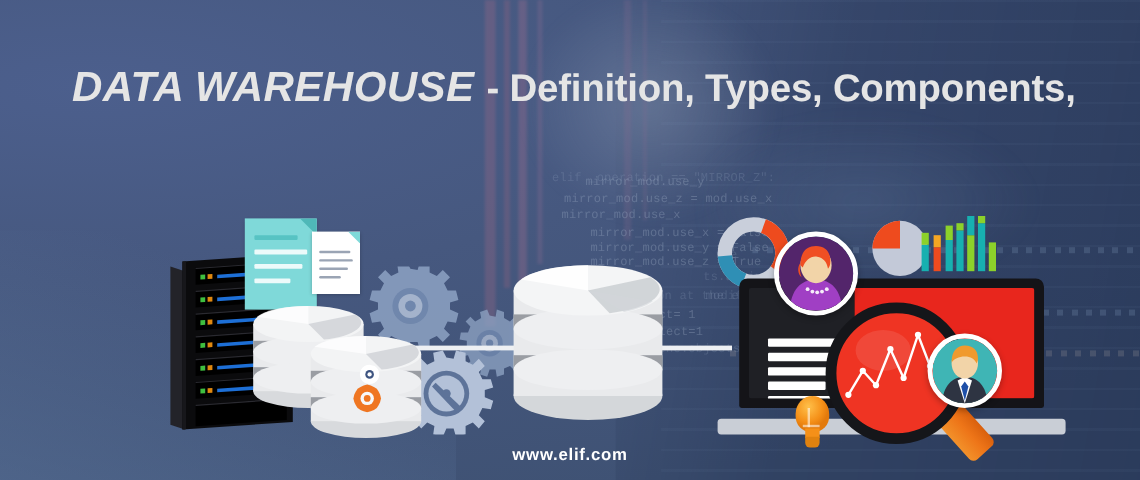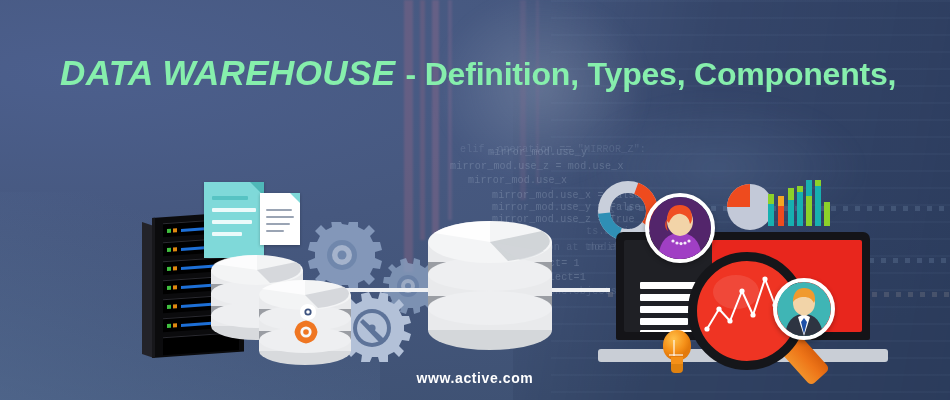--- a/index.html
+++ b/index.html
@@ -40,21 +40,21 @@
       rgba(165,195,225,.55) 0 5px, rgba(165,195,225,0) 5px 12px);
     filter:blur(.6px);}
   
   .code{position:absolute;color:rgba(185,200,222,.26);
     font-family:"Liberation Mono","DejaVu Sans Mono",monospace;
     font-size:10px;line-height:15px;white-space:pre;letter-spacing:.2px;}
   .code.dim{color:rgba(180,196,220,.17);}
 
   
   .headline{position:absolute;left:60px;top:52px;width:860px;z-index:40;}
-  .hl-line{color:#86efac;font-size:32px;line-height:42px;font-weight:600;letter-spacing:-.2px;}
+  .hl-line{color:#e5e5e5;font-size:32px;line-height:42px;font-weight:600;letter-spacing:-.2px;}
   .hl-strong{font-weight:900;font-style:italic;font-size:35px;letter-spacing:.4px;
     margin-right:10px;}
   .hl-rest{font-weight:600;}
   .hl-line2{padding-left:178px;}
 
   
   .site{position:absolute;left:0;right:0;bottom:14px;text-align:center;z-index:45;
     color:#fff;font-size:14px;font-weight:700;letter-spacing:.6px;}
 
   
@@ -153,21 +153,21 @@
     <div class="streak" style="left:448px;width:4px;background:#8e6c92;height:55%;"></div>
     <div class="streak" style="left:520px;width:6px;background:#8d6b90;height:50%;opacity:.22;"></div>
     <div class="streak" style="left:536px;width:3px;background:#8d6b90;height:46%;opacity:.20;"></div>
   </div>
 
   <div class="dotline" style="right:0;top:206px;width:34%;"></div>
   <div class="dotline" style="right:0;top:258px;width:30%;"></div>
   <div class="dotline" style="right:0;top:292px;width:36%;background:repeating-linear-gradient(90deg,rgba(225,205,190,.5) 0 5px,rgba(225,205,190,0) 5px 12px);"></div>
 
   <div class="code" style="left:488px;top:145px;">mirror_mod.use_y</div>
-  <div class="code" style="left:450px;top:159px;">mirror_mod.use_z = mod.use_x</div>
+  <div class="code" style="left:470px;top:159px;">mirror_mod.use_z = mod.use_x</div>
   <div class="code" style="left:468px;top:173px;">mirror_mod.use_x</div>
   <div class="code dim" style="left:460px;top:142px;">elif _operation == "MIRROR_Z":</div>
   <div class="code" style="left:492px;top:188px;">mirror_mod.use_x = False</div>
   <div class="code" style="left:492px;top:200px;">mirror_mod.use_y = False</div>
   <div class="code" style="left:492px;top:212px;">mirror_mod.use_z = True</div>
   <div class="code dim" style="left:498px;top:240px;">#selection at the end add back the deselected</div>
   <div class="code" style="left:462px;top:256px;">mirror_ob.select= 1</div>
   <div class="code" style="left:462px;top:270px;">modifier_ob.select=1</div>
   <div class="code dim" style="left:462px;top:284px;">bpy.context.scene.objects.active = modifier_ob</div>
   <div class="code dim" style="left:586px;top:224px;">ts.active</div>
@@ -425,15 +425,15 @@
     <svg width="54" height="54" viewBox="0 0 54 54">
       <circle cx="27" cy="27" r="27" fill="#3fb5b5"></circle>
       <path d="M27,32 c-11,0 -18,8 -19,22 l38,0 c-1,-14 -8,-22 -19,-22 Z" fill="#2e3442"></path>
       <path d="M27,32 l-6,3 l6,19 l6,-19 Z" fill="#ffffff"></path>
       <path d="M27,36 l-3,4 l3,12 l3,-12 Z" fill="#1d4fa8"></path>
       <ellipse cx="27" cy="21" rx="11" ry="12.5" fill="#f2d4a8"></ellipse>
       <path d="M16,20 c0,-10 5,-14 11,-14 c7,0 11,4 11,11 c0,2 -1,3 -1,4 c-2,-4 -5,-6 -10,-6 c-5,0 -9,2 -11,5 Z" fill="#f09a2e"></path>
     </svg>
   </div>
 
-  <div class="site">www.active.com</div>
+  <div class="site">www.elif.com</div>
 
 </div>
 
 </body></html>

